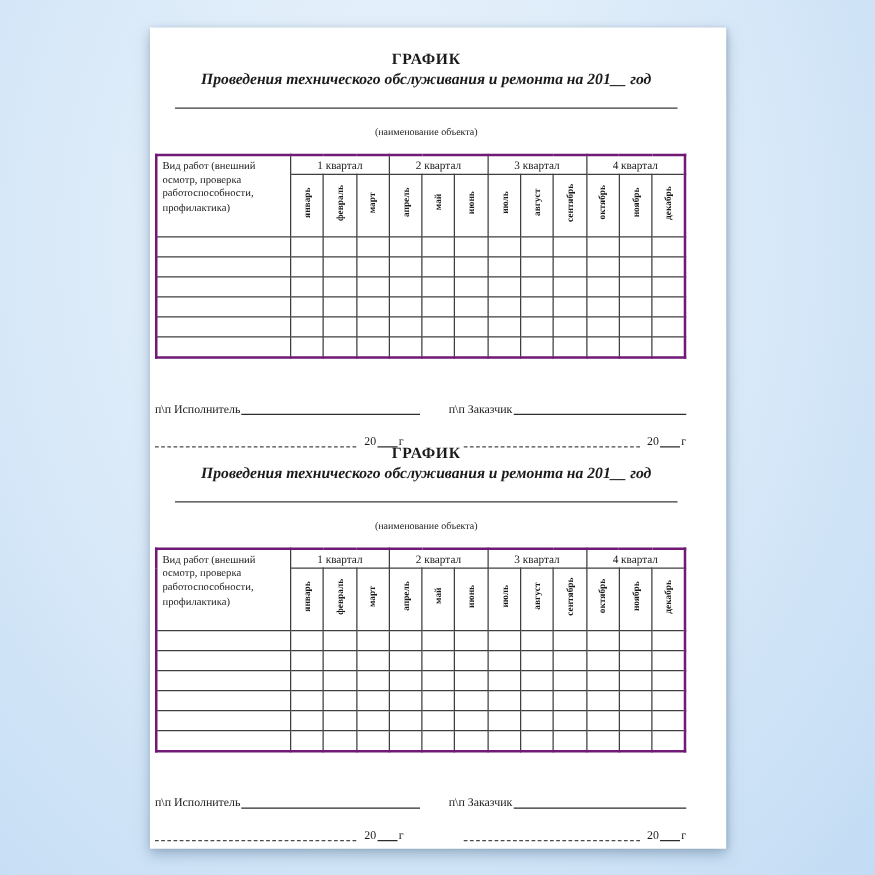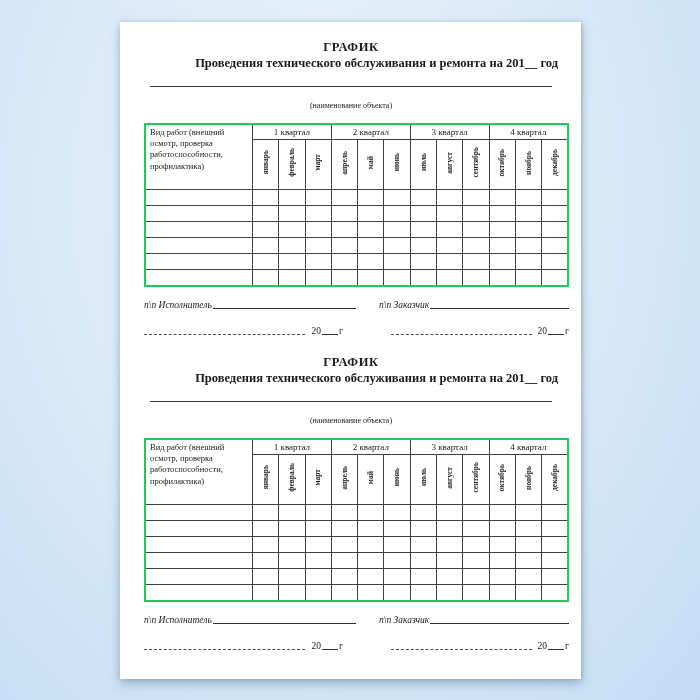--- a/index.html
+++ b/index.html
@@ -18,54 +18,55 @@
   .paper {
     position: absolute;
     left: 120px; top: 22px;
     width: 461px; height: 657px;
     background: #ffffff;
     box-shadow: 0 4px 10px rgba(92, 122, 152, 0.5), 1px 0 3px rgba(120, 142, 166, 0.35);
   }
   .form-section {
     box-sizing: border-box;
     height: 315px;
-    padding: 18px 23px 0 24px;
+    padding: 18px 23px 0 4px;
   }
   .title {
     text-align: center;
     font-weight: bold;
     font-size: 12.5px;
     line-height: 14px;
     letter-spacing: 0.6px;
   }
   .subtitle {
-    text-align: right;
+    text-align: center;
     font-weight: bold;
     font-size: 12.5px;
     line-height: 15px;
     margin-top: 2px;
+    font-style: italic;
   }
   .object-line {
     width: 402px;
     margin: 15px auto 0 auto;
     height: 0;
     border-bottom: 1px solid #3a3a3a;
   }
   .object-caption {
     text-align: center;
     font-size: 8px;
     line-height: 10px;
     margin-top: 14px;
   }
   .schedule-table {
     border-collapse: collapse;
     table-layout: fixed;
     width: 425px;
     margin-top: 12px;
-    border: 2px solid #22c55e;
+    border: 2px solid #701a75;
   }
   .schedule-table th, .schedule-table td {
     border: 1px solid #3f3f3f;
     padding: 0;
   }
   .schedule-table th.work-type {
     width: 99px;
     font-size: 8.5px;
     font-weight: normal;
     text-align: left;
@@ -97,21 +98,21 @@
     white-space: nowrap;
   }
   .schedule-table tbody tr { height: 16px; }
   .sig-row, .date-row {
     display: flex;
     justify-content: space-between;
     font-size: 9.5px;
     line-height: 12px;
     width: 425px;
   }
-  .sig-row  { margin-top: 12px; font-style: italic; }
+  .sig-row  { margin-top: 35px; }
   .date-row { margin-top: 14px; gap: 48px; }
   .sig-block, .date-block { display: flex; align-items: flex-end; }
   .blk-left  { width: 212px; }
   .blk-right { width: 190px; }
   .fill-line {
     flex: 1;
     height: 0;
     border-bottom: 1px solid #2d2d2d;
     margin-bottom: 2px;
     margin-left: 1px;

